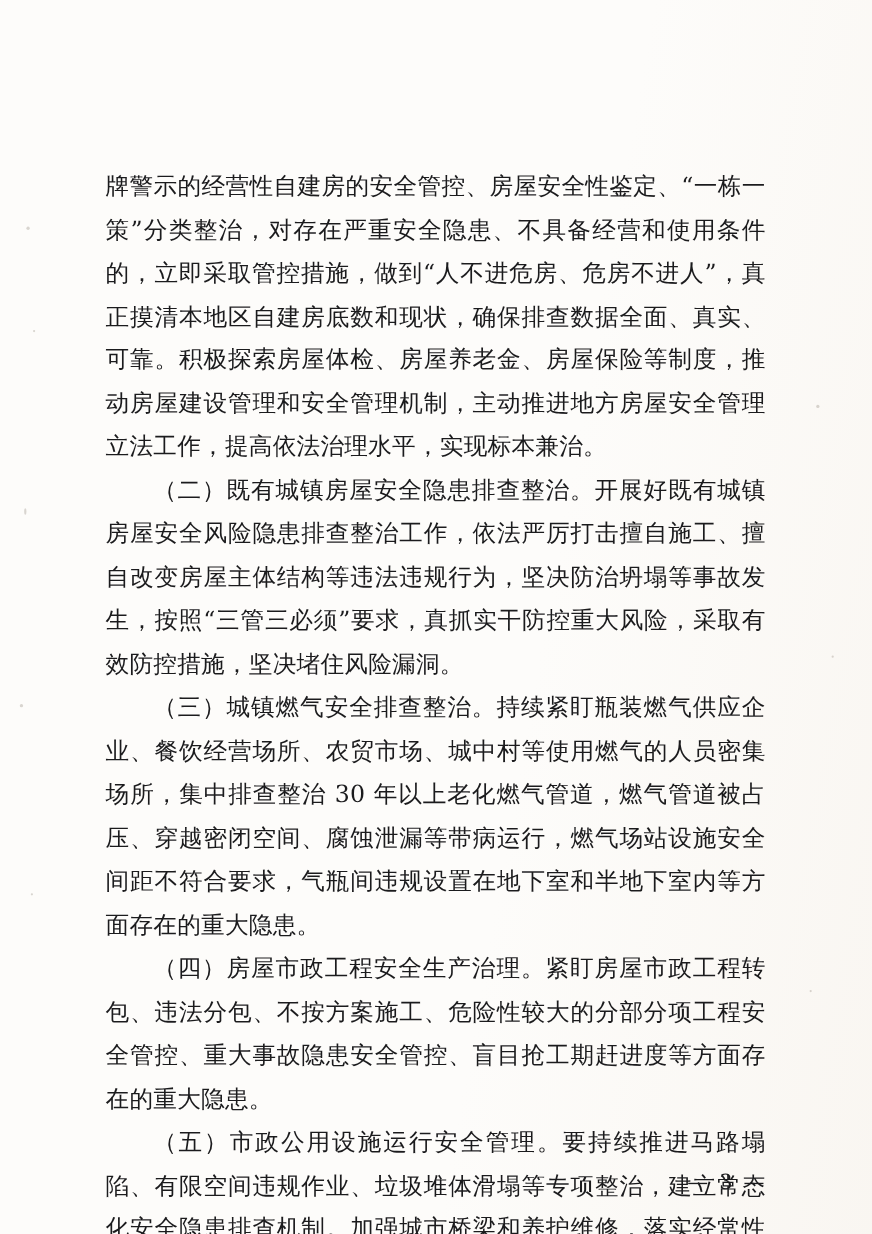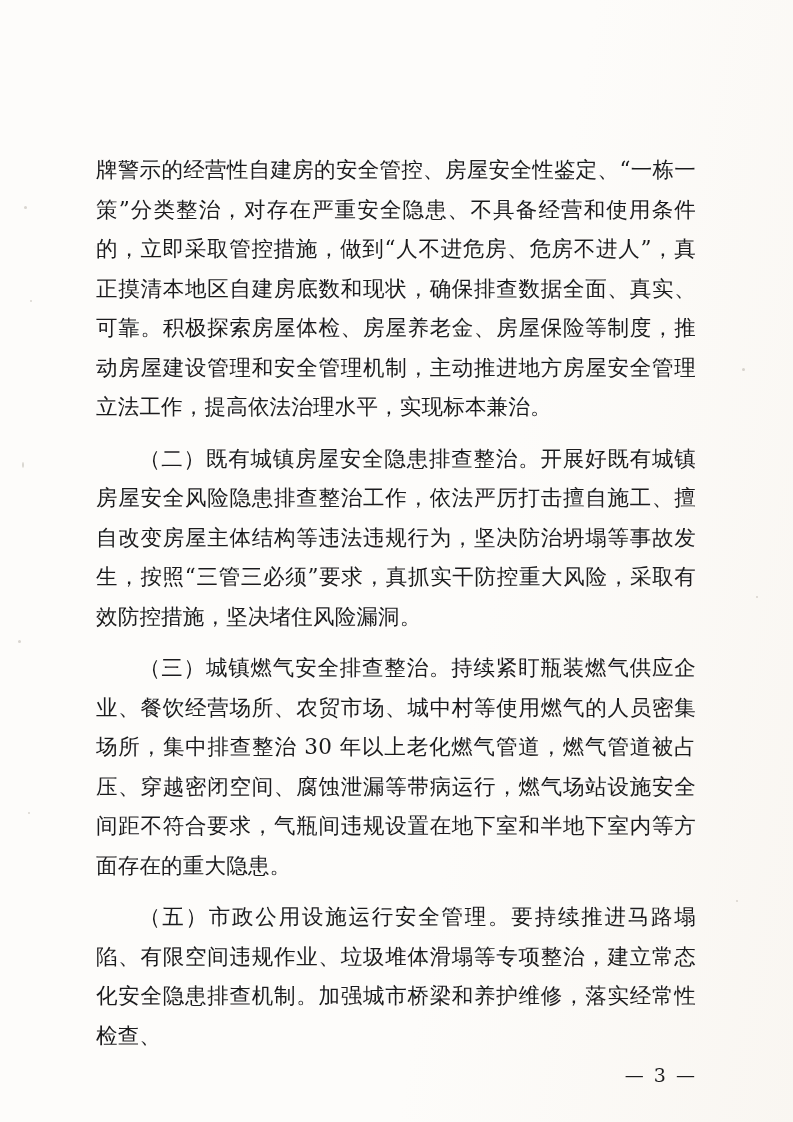--- a/index.html
+++ b/index.html
@@ -46,21 +46,21 @@
     font-size: 21.5px;
     line-height: 39.5px;
     color: #1b1b1d;
     letter-spacing: 0.2px;
     text-align: justify;
     text-justify: inter-ideograph;
     margin: 0 0 0 0;
     font-weight: 500;
   }
   .para + .para {
-    margin-top: 12px;
+    margin-top: 0px;
   }
   .indent {
     text-indent: 43px;
   }
   .page-number {
     position: absolute;
     right: 96px;
     bottom: 36px;
     font-size: 19px;
     color: #1b1b1d;
@@ -80,17 +80,18 @@
   <div class="speck" style="left:18px;top:640px;width:3px;height:3px;"></div>
   <div class="speck" style="left:28px;top:812px;width:2px;height:2px;"></div>
   <div class="speck" style="left:742px;top:368px;width:3px;height:3px;"></div>
   <div class="speck" style="left:756px;top:596px;width:2px;height:2px;"></div>
   <div class="speck" style="left:736px;top:900px;width:2px;height:2px;"></div>
 
   <div class="content">
     <p class="para">牌警示的经营性自建房的安全管控、房屋安全性鉴定、“一栋一策”分类整治，对存在严重安全隐患、不具备经营和使用条件的，立即采取管控措施，做到“人不进危房、危房不进人”，真正摸清本地区自建房底数和现状，确保排查数据全面、真实、可靠。积极探索房屋体检、房屋养老金、房屋保险等制度，推动房屋建设管理和安全管理机制，主动推进地方房屋安全管理立法工作，提高依法治理水平，实现标本兼治。</p>
     <p class="para indent">（二）既有城镇房屋安全隐患排查整治。开展好既有城镇房屋安全风险隐患排查整治工作，依法严厉打击擅自施工、擅自改变房屋主体结构等违法违规行为，坚决防治坍塌等事故发生，按照“三管三必须”要求，真抓实干防控重大风险，采取有效防控措施，坚决堵住风险漏洞。</p>
     <p class="para indent">（三）城镇燃气安全排查整治。持续紧盯瓶装燃气供应企业、餐饮经营场所、农贸市场、城中村等使用燃气的人员密集场所，集中排查整治 30 年以上老化燃气管道，燃气管道被占压、穿越密闭空间、腐蚀泄漏等带病运行，燃气场站设施安全间距不符合要求，气瓶间违规设置在地下室和半地下室内等方面存在的重大隐患。</p>
+    <p class="para indent">（四）房屋市政工程安全生产治理。紧盯房屋市政工程转包、违法分包、不按方案施工、危险性较大的分部分项工程安全管控、重大事故隐患安全管控、盲目抢工期赶进度等方面存在的重大隐患。</p>
     <p class="para indent">（五）市政公用设施运行安全管理。要持续推进马路塌陷、有限空间违规作业、垃圾堆体滑塌等专项整治，建立常态化安全隐患排查机制。加强城市桥梁和养护维修，落实经常性检查、</p>
   </div>
 
   <div class="page-number">— 3 —</div>
 </div>
 
 </body></html>

